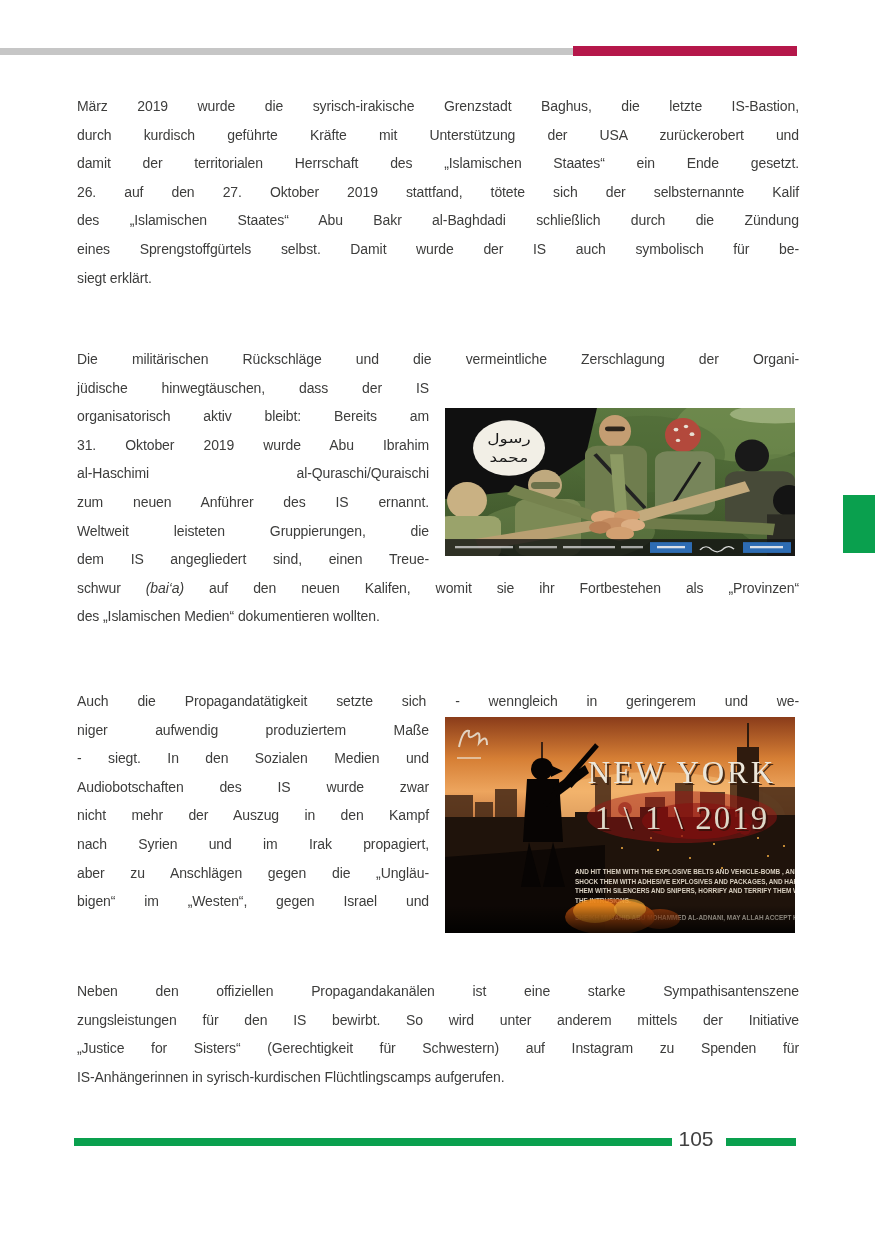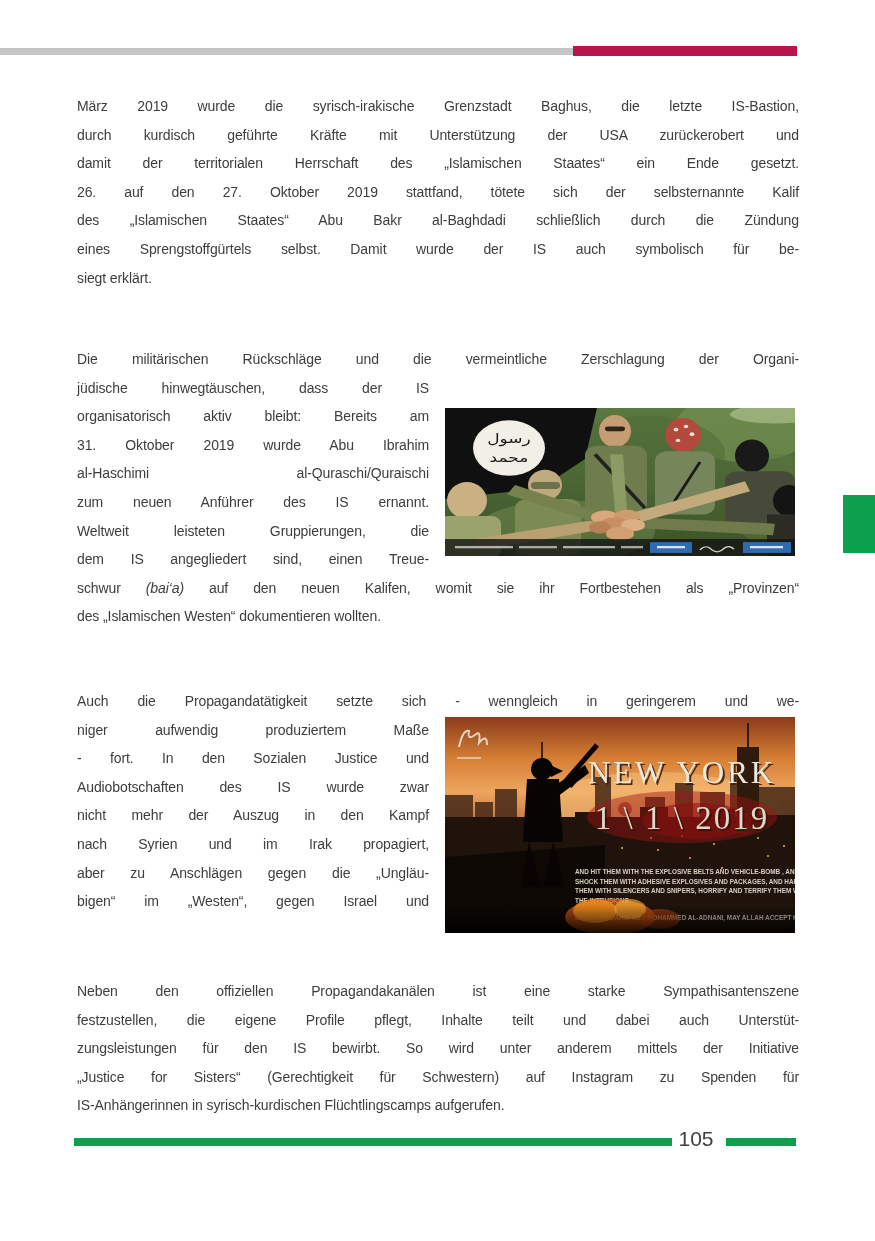--- a/index.html
+++ b/index.html
@@ -53,35 +53,34 @@
 <div class="par" id="para-2">
     <div class="line wide"><span>Die militärischen Rückschläge und die vermeintliche Zerschlagung der Organi-</span></div>
     <div class="line narrow"><span>jüdische hinwegtäuschen, dass der IS</span></div>
     <div class="line narrow"><span>organisatorisch aktiv bleibt: Bereits am</span></div>
     <div class="line narrow"><span>31. Oktober 2019 wurde Abu Ibrahim</span></div>
     <div class="line narrow"><span>al-Haschimi al-Quraschi/Quraischi</span></div>
     <div class="line narrow"><span>zum neuen Anführer des IS ernannt.</span></div>
     <div class="line narrow"><span>Weltweit leisteten Gruppierungen, die</span></div>
     <div class="line narrow"><span>dem IS angegliedert sind, einen Treue-</span></div>
     <div class="line wide"><span>schwur </span><span class="it">(bai‘a)</span><span> auf den neuen Kalifen, womit sie ihr Fortbestehen als „Provinzen“</span></div>
-    <div class="line wide last"><span>des „Islamischen Westen“ dokumentieren wollten.</span></div>
+    <div class="line wide last"><span>des „Islamischen Medien“ dokumentieren wollten.</span></div>
   </div>
 <div class="par" id="para-3">
     <div class="line wide"><span>Auch die Propagandatätigkeit setzte sich - wenngleich in geringerem und we-</span></div>
     <div class="line narrow"><span>niger aufwendig produziertem Maße</span></div>
-    <div class="line narrow"><span>- fort. In den Sozialen Justice und</span></div>
+    <div class="line narrow"><span>- siegt. In den Sozialen Medien und</span></div>
     <div class="line narrow"><span>Audiobotschaften des IS wurde zwar</span></div>
     <div class="line narrow"><span>nicht mehr der Auszug in den Kampf</span></div>
     <div class="line narrow"><span>nach Syrien und im Irak propagiert,</span></div>
     <div class="line narrow"><span>aber zu Anschlägen gegen die „Ungläu-</span></div>
     <div class="line narrow"><span>bigen“ im „Westen“, gegen Israel und</span></div>
   </div>
 <div class="par" id="para-4">
     <div class="line wide"><span>Neben den offiziellen Propagandakanälen ist eine starke Sympathisantenszene</span></div>
-    <div class="line wide"><span>festzustellen, die eigene Profile pflegt, Inhalte teilt und dabei auch Unterstüt-</span></div>
     <div class="line wide"><span>zungsleistungen für den IS bewirbt. So wird unter anderem mittels der Initiative</span></div>
     <div class="line wide"><span>„Justice for Sisters“ (Gerechtigkeit für Schwestern) auf Instagram zu Spenden für</span></div>
     <div class="line wide last"><span>IS-Anhängerinnen in syrisch-kurdischen Flüchtlingscamps aufgerufen.</span></div>
   </div>
 
 <div class="embed" id="img-fighters">
   <svg viewBox="0 0 350 192" preserveAspectRatio="none">
     <defs>
       <linearGradient id="g1bg" x1="0" y1="0" x2="0" y2="1">
         <stop offset="0" stop-color="#5b7840"></stop>

